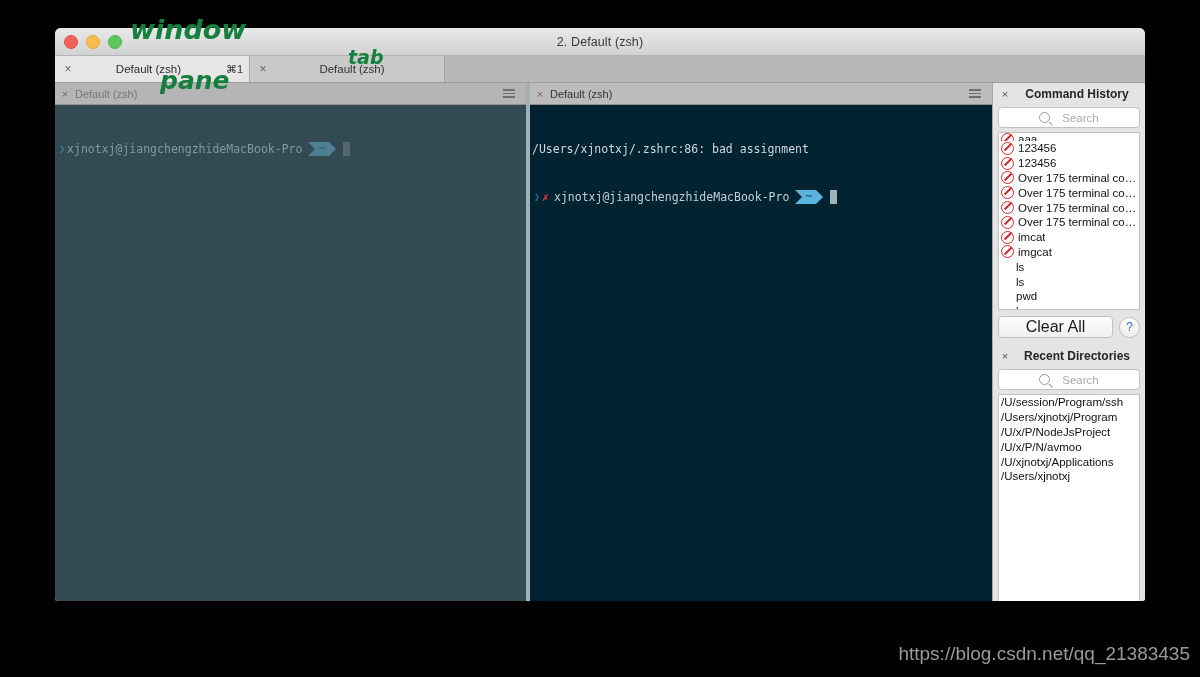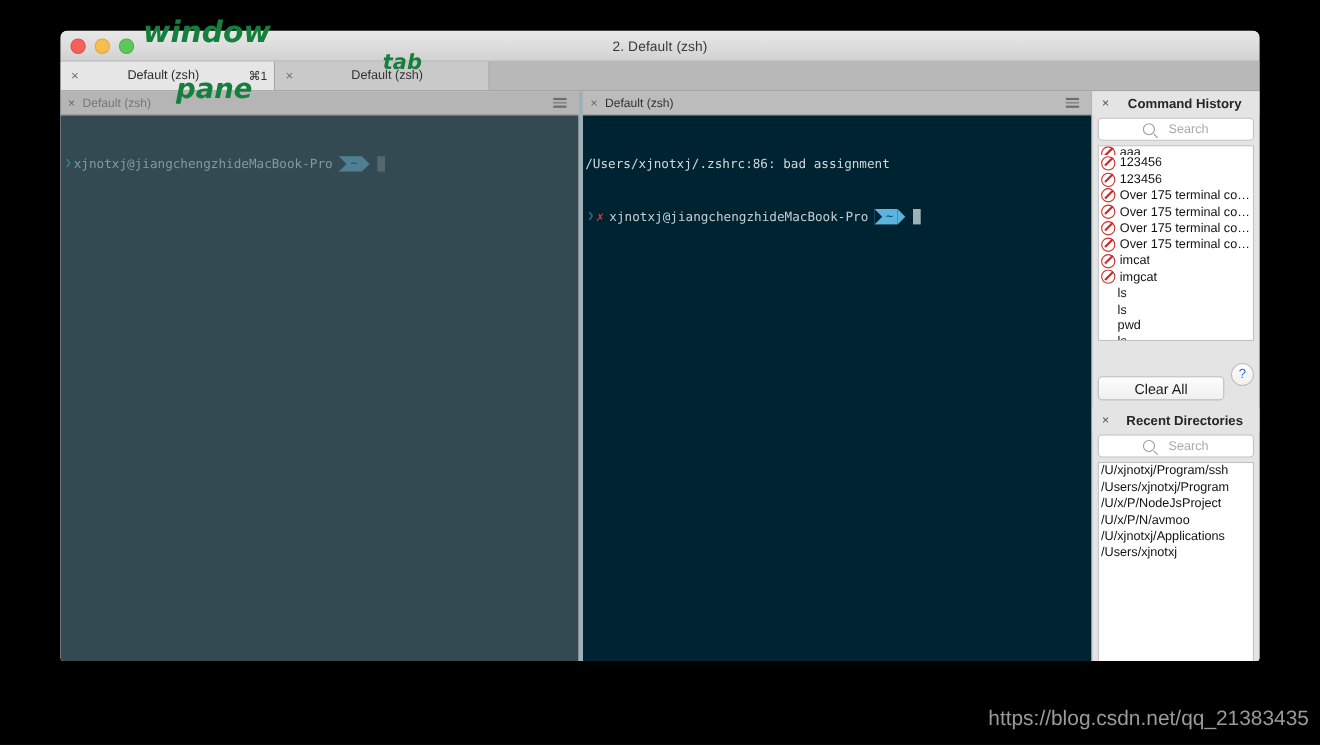--- a/index.html
+++ b/index.html
@@ -194,22 +194,22 @@
     transform: rotate(-45deg);
   }
   .deny-spacer { flex: 0 0 11px; margin-right: 4px; }
   .row-text { overflow: hidden; text-overflow: ellipsis; }
 
   .sb-actions { display: flex; align-items: center; gap: 6px; padding: 6px 5px 7px 5px; }
   .clear-btn {
     flex: 1; height: 20px;
     background: linear-gradient(#fdfdfd, #f0f0f0);
     border: 1px solid #bfbfbf; border-radius: 4px;
-    font-size: 13px; color: #1a1a1a;
-    display: flex; align-items: center; justify-content: center; margin-top: 26px;
+    font-size: 16px; color: #1a1a1a;
+    display: flex; align-items: center; justify-content: center;
   }
   .help-btn {
     width: 19px; height: 19px; border-radius: 50%;
     background: linear-gradient(#fdfdfd, #f0f0f0);
     border: 1px solid #bfbfbf;
     color: #2a6fd6; font-size: 12px;
     display: flex; align-items: center; justify-content: center;
   }
 
   
@@ -397,21 +397,21 @@
             <div class="sb-name">Recent Directories</div>
           </div>
           <div class="search-wrap">
             <div class="search-box">
               <div class="magnifier"></div>
               <span>Search</span>
             </div>
           </div>
           <div class="listbox dirs">
             <div class="list-row">
-              <span class="row-text">/U/xjnotxj/Program/ssh</span>
+              <span class="row-text">/U/session/Program/ssh</span>
             </div>
             <div class="list-row">
               <span class="row-text">/Users/xjnotxj/Program</span>
             </div>
             <div class="list-row">
               <span class="row-text">/U/x/P/NodeJsProject</span>
             </div>
             <div class="list-row">
               <span class="row-text">/U/x/P/N/avmoo</span>
             </div>

